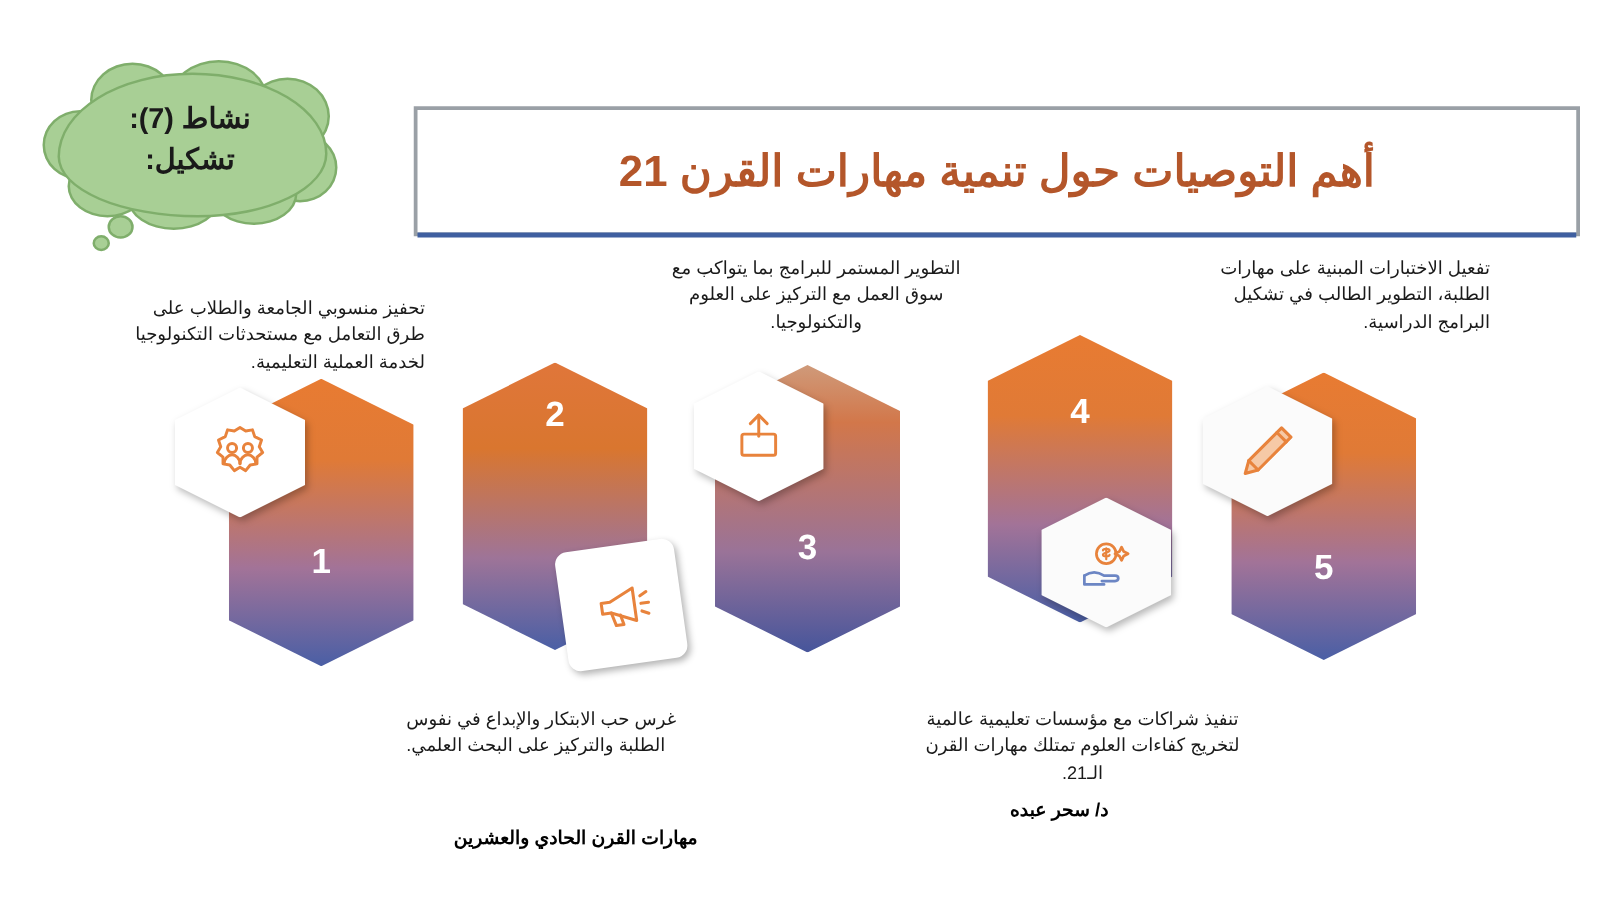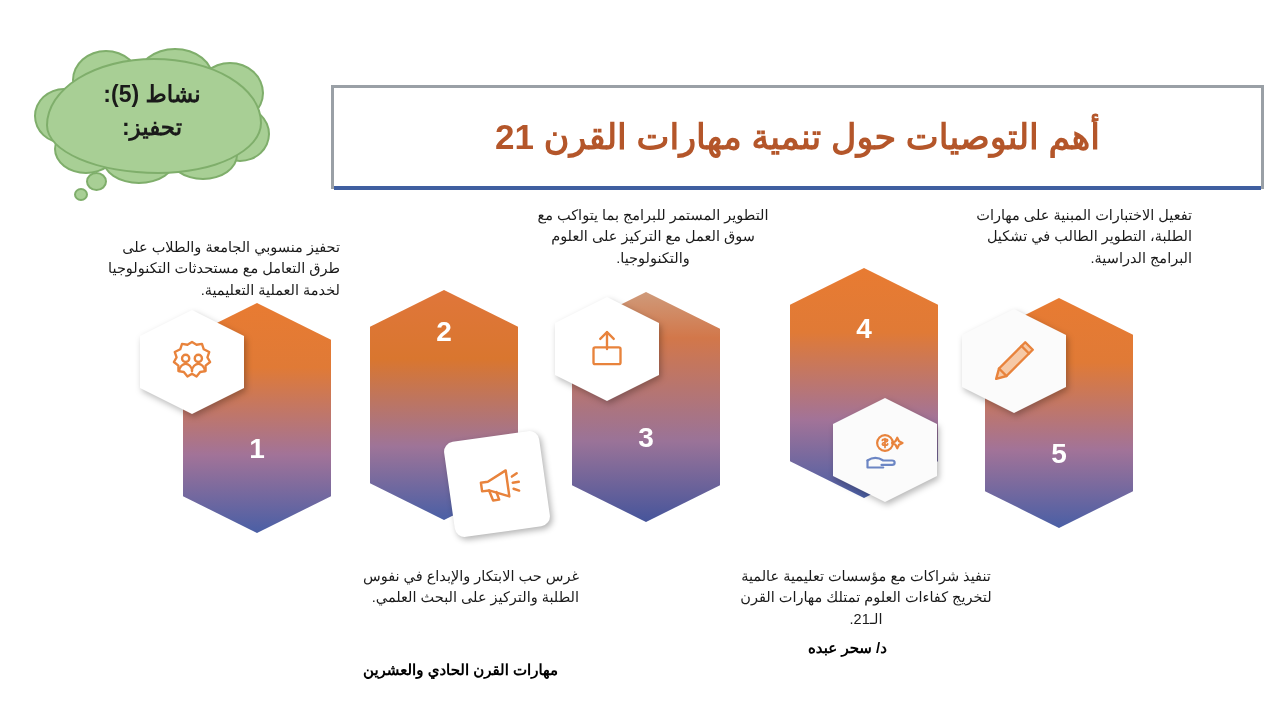--- a/index.html
+++ b/index.html
@@ -190,36 +190,36 @@
   <div class="lobe l3"></div>
   <div class="lobe l4"></div>
   <div class="lobe l5"></div>
   <div class="lobe l6"></div>
   <div class="lobe l7"></div>
   <div class="lobe l8"></div>
   <div class="cloud-body"></div>
   <div class="bubble b1"></div>
   <div class="bubble b2"></div>
   <div class="cloud-text">
-    <div>نشاط (5):</div>
-    <div>تحفيز:</div>
+    <div>نشاط (7):</div>
+    <div>تشكيل:</div>
   </div>
 </div>
 
 <div id="title-box">
   <div id="title-text">أهم التوصيات حول تنمية مهارات القرن 21</div>
 </div>
 
 <div class="caption" style="left:90px; top:205px; width:250px;margin-top:32px;">تحفيز منسوبي الجامعة والطلاب على طرق التعامل مع مستحدثات التكنولوجيا لخدمة العملية التعليمية.</div>
 
 <div class="caption" style="left:528px; top:205px; width:250px; text-align:center;">التطوير المستمر للبرامج بما يتواكب مع سوق العمل مع التركيز على العلوم والتكنولوجيا.</div>
 
 <div class="caption" style="left:960px; top:205px; width:232px;">تفعيل الاختبارات المبنية على مهارات الطلبة، التطوير الطالب في تشكيل البرامج الدراسية.</div>
 
-<div class="caption" style="left:325px; top:566px; width:254px; text-align:right;">غرس حب الابتكار والإبداع في نفوس الطلبة والتركيز على البحث العلمي.</div>
+<div class="caption" style="left:325px; top:566px; width:254px; text-align:left;">غرس حب الابتكار والإبداع في نفوس الطلبة والتركيز على البحث العلمي.</div>
 
 <div class="caption" style="left:738px; top:566px; width:256px; text-align:center;">تنفيذ شراكات مع مؤسسات تعليمية عالمية لتخريج كفاءات العلوم تمتلك مهارات القرن الـ21.</div>
 
 <div class="hex-col" style="left:183px; top:303px;">
   <div class="hex-shape"></div>
   <div class="hex-num" style="top:130px;">1</div>
 </div>
 <div class="hex-icon-wrap" style="left:140px; top:310px;">
   <div class="hex-icon outline">
     <svg width="58" height="58" viewBox="0 0 64 64" fill="none" stroke="#e8833c" stroke-width="2.6" stroke-linecap="round" stroke-linejoin="round">

